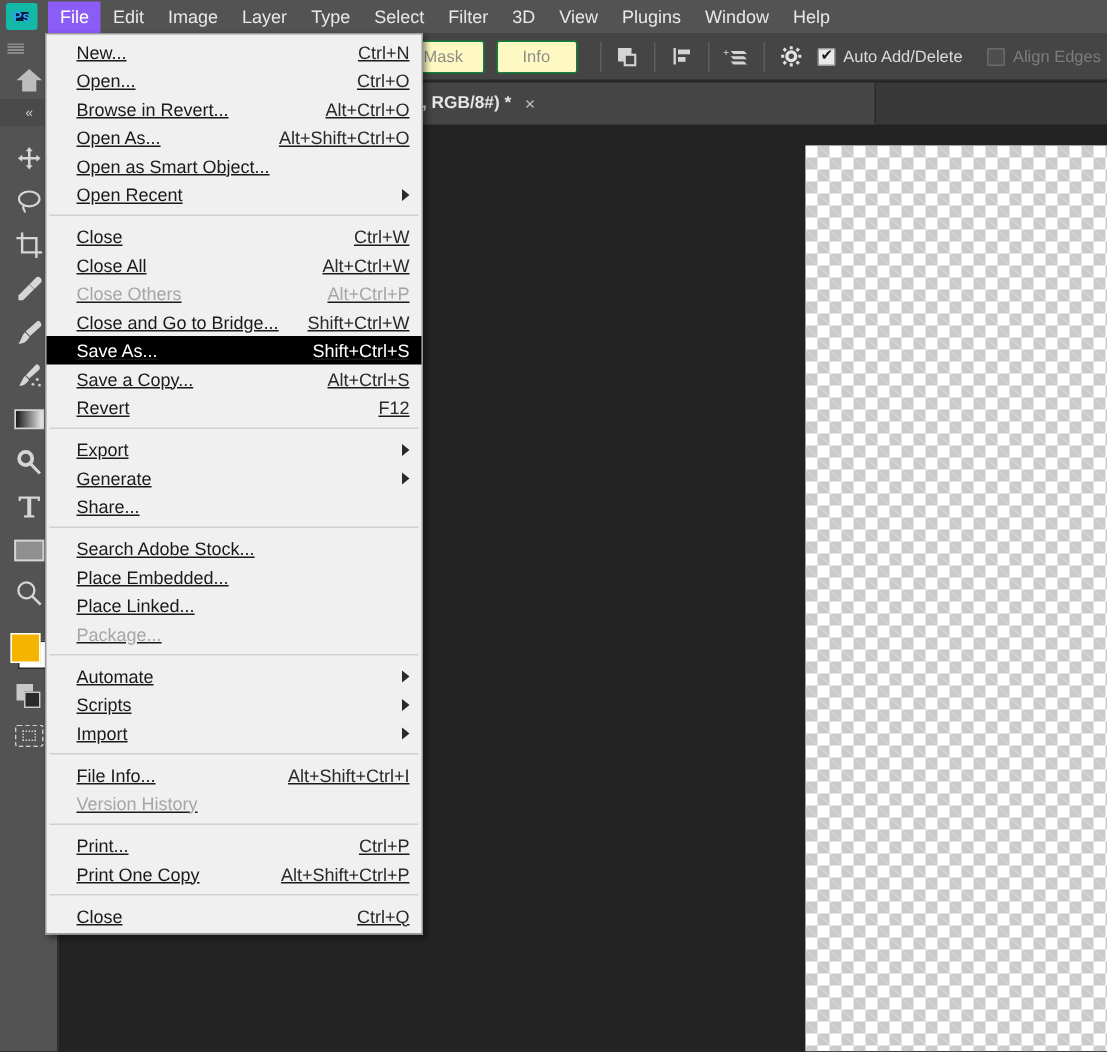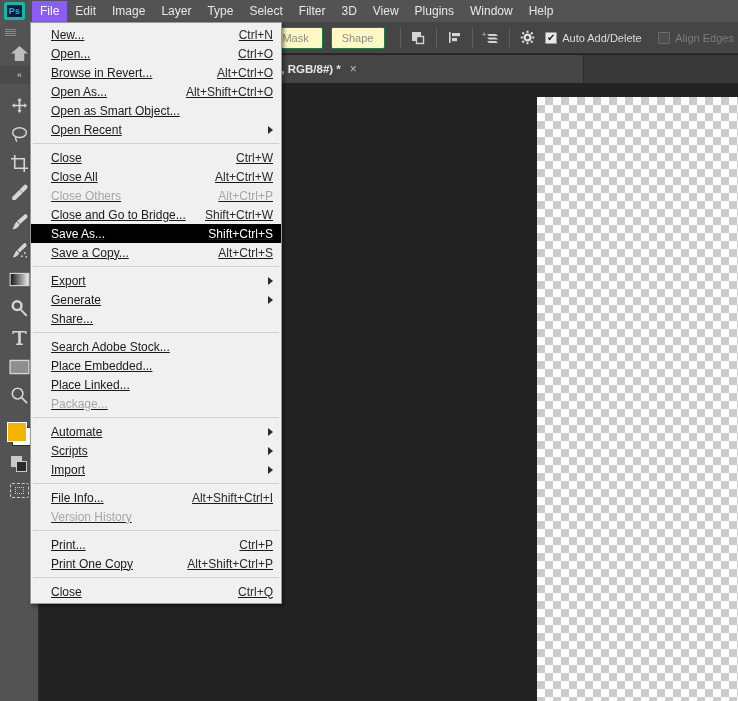--- a/index.html
+++ b/index.html
@@ -17,21 +17,21 @@
   .menubar {
     position: absolute; top: 0; left: 0;
     width: 738px; height: 22px;
     background: #535353;
     display: flex; align-items: center;
     z-index: 40;
   }
   .ps-logo {
     width: 21px; height: 18px; margin-left: 4px; margin-right: 7px;
     background: #001e36;
-    border: 3px solid #14b8a6;
+    border: 6px solid #14b8a6;
     border-radius: 2px;
     color: #31a8ff;
     font-size: 9px; font-weight: bold;
     display: flex; align-items: center; justify-content: center;
     letter-spacing: .3px;
   }
   .menubar-item {
     color: #e8e8e8;
     font-size: 12px;
     padding: 3px 8px 4px 8px;
@@ -249,21 +249,21 @@
         <div class="menubar-item">View</div>
         <div class="menubar-item">Plugins</div>
         <div class="menubar-item">Window</div>
         <div class="menubar-item">Help</div>
       </div>
   </div>
 
   <div class="optionsbar">
     <div style="width:300px;"></div>
     <div class="opt-btn">Mask</div>
-    <div class="opt-btn">Shape</div>
+    <div class="opt-btn">Info</div>
     <div class="opt-sep"></div>
     <div class="opt-icon">
       <svg width="16" height="16" viewBox="0 0 16 16">
         <rect x="2" y="2" width="9" height="9" fill="#d4d4d4"></rect>
         <rect x="6.5" y="6.5" width="7" height="7" fill="#454545" stroke="#d4d4d4" stroke-width="1.4"></rect>
       </svg>
     </div>
     <div class="opt-sep"></div>
     <div class="opt-icon">
       <svg width="16" height="16" viewBox="0 0 16 16">
@@ -467,20 +467,24 @@
         <span class="acc">Shift+Ctrl+W</span>
       </div>
       <div class="mi sel">
         <span class="lbl">Save As...</span>
         <span class="acc">Shift+Ctrl+S</span>
       </div>
       <div class="mi">
         <span class="lbl">Save a Copy...</span>
         <span class="acc">Alt+Ctrl+S</span>
       </div>
+      <div class="mi">
+        <span class="lbl">Revert</span>
+        <span class="acc">F12</span>
+      </div>
       <div class="msep"></div>
       <div class="mi">
         <span class="lbl">Export</span>
         <span class="arrow"></span>
       </div>
       <div class="mi">
         <span class="lbl">Generate</span>
         <span class="arrow"></span>
       </div>
       <div class="mi">

